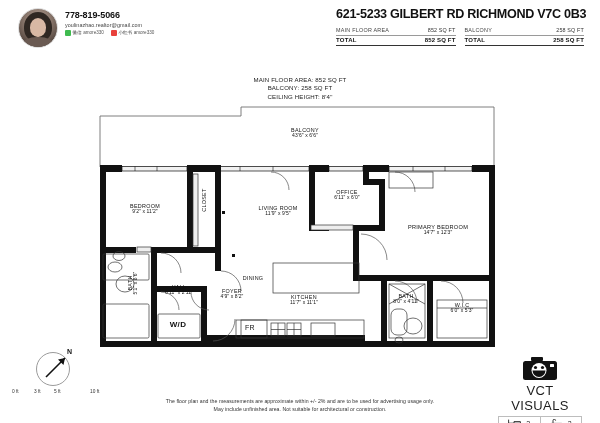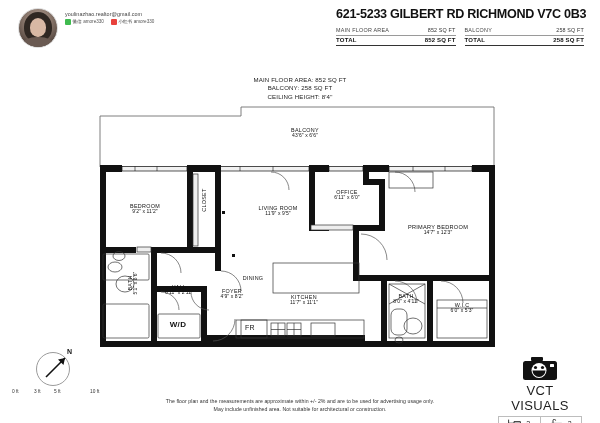--- a/index.html
+++ b/index.html
@@ -83,20 +83,21 @@
 
 <div class="page">
 
   <div class="agent-block">
     <div class="avatar">
       <div class="hair"></div>
         <div class="face"></div>
         <div class="body"></div>
     </div>
     <div class="agent-text">
+      <div class="agent-phone">778-819-5066</div>
       <div class="agent-email">youlinazhao.realtor@gmail.com</div>
       <div class="socials">
         <span class="social">
           <span class="sq green"></span>
           <span class="social-lbl">微信</span>
           <span class="social-id">amore330</span>
         </span>
         <span class="social">
           <span class="sq red"></span>
           <span class="social-lbl">小红书</span>

